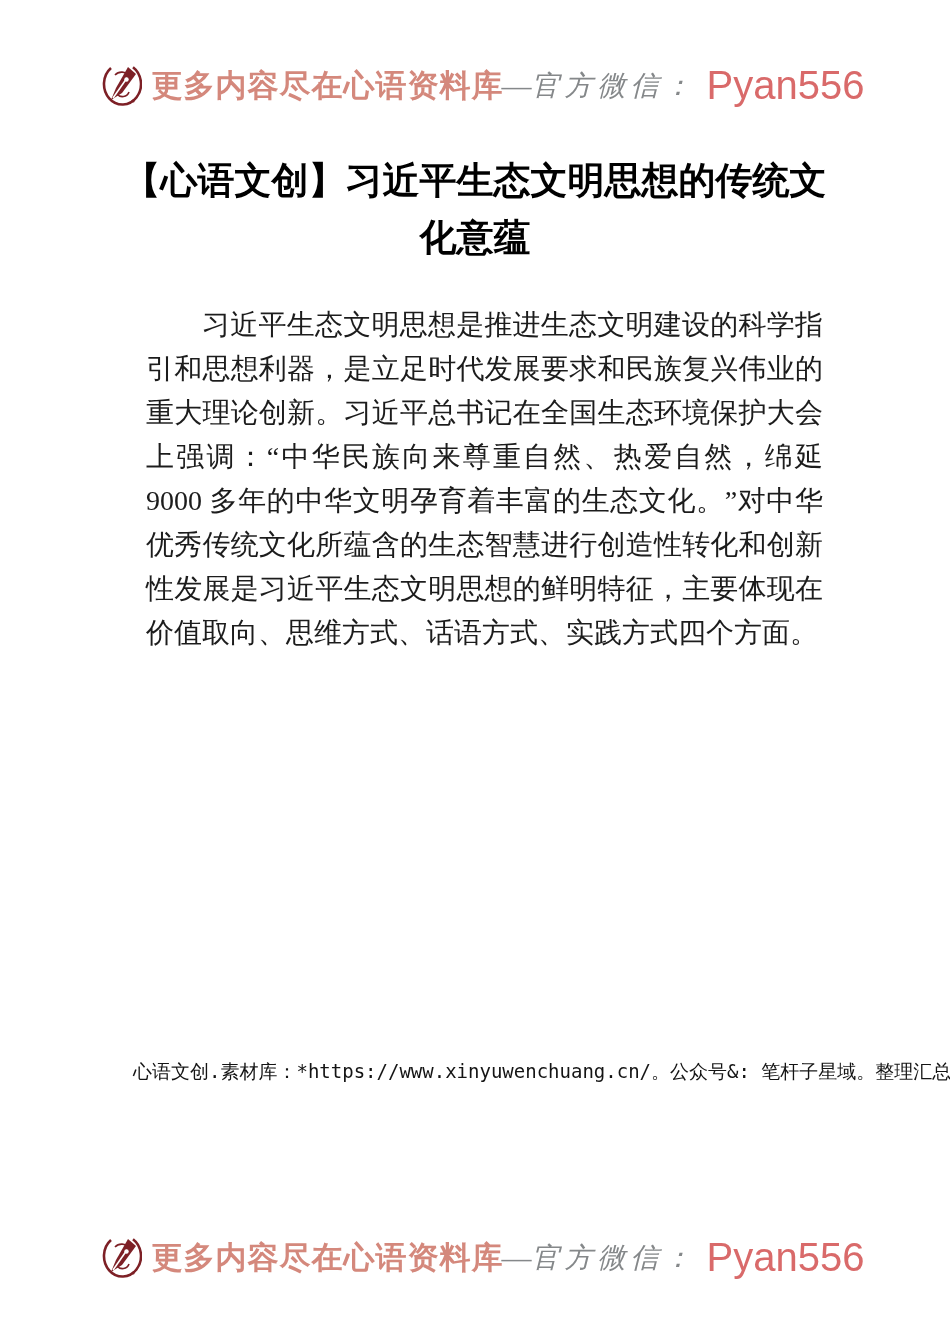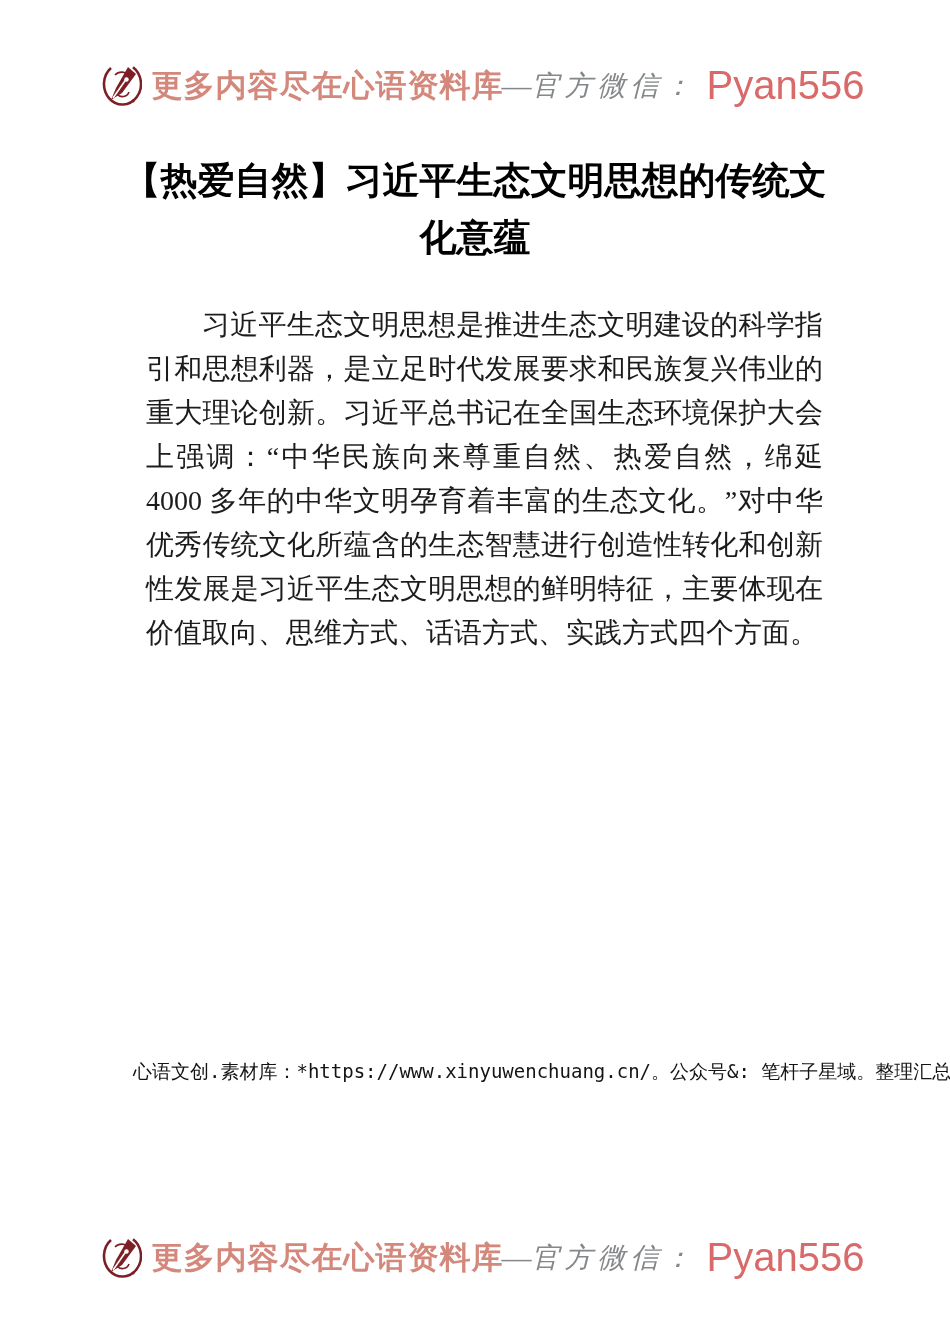--- a/index.html
+++ b/index.html
@@ -103,24 +103,24 @@
       <path d="M 11 36 L 25 16" stroke="#ffffff" stroke-width="1.6" fill="none"></path>
       <circle cx="24.5" cy="17.5" r="2.2" fill="#ffffff"></circle>
       <circle cx="31" cy="39" r="1.6" fill="#7d2026"></circle>
     </svg>
     <span class="wm-brand">更多内容尽在心语资料库</span>
       <span class="wm-dash">—</span>
       <span class="wm-label">官方微信：</span>
       <span class="wm-id">Pyan556</span>
   </header>
 
-  <h1 class="doc-title">【热爱自然】习近平生态文明思想的传统文化意蕴</h1>
+  <h1 class="doc-title">【心语文创】习近平生态文明思想的传统文化意蕴</h1>
 
   <main class="doc-body">
-    <p class="doc-para">习近平生态文明思想是推进生态文明建设的科学指引和思想利器，是立足时代发展要求和民族复兴伟业的重大理论创新。习近平总书记在全国生态环境保护大会上强调：“中华民族向来尊重自然、热爱自然，绵延 4000 多年的中华文明孕育着丰富的生态文化。”对中华优秀传统文化所蕴含的生态智慧进行创造性转化和创新性发展是习近平生态文明思想的鲜明特征，主要体现在价值取向、思维方式、话语方式、实践方式四个方面。</p>
+    <p class="doc-para">习近平生态文明思想是推进生态文明建设的科学指引和思想利器，是立足时代发展要求和民族复兴伟业的重大理论创新。习近平总书记在全国生态环境保护大会上强调：“中华民族向来尊重自然、热爱自然，绵延 9000 多年的中华文明孕育着丰富的生态文化。”对中华优秀传统文化所蕴含的生态智慧进行创造性转化和创新性发展是习近平生态文明思想的鲜明特征，主要体现在价值取向、思维方式、话语方式、实践方式四个方面。</p>
   </main>
 
   <div class="footer-note">心语文创.素材库：*https://www.xinyuwenchuang.cn/。公众号&amp;: 笔杆子星域。整理汇总。</div>
 
   <footer class="watermark bottom">
     <svg class="wm-logo" viewBox="0 0 40 47">
       <g fill="none" stroke="#7d2026" stroke-width="2.6">
         <path d="M 9 6 A 18.5 20.5 0 1 0 31 5.2"></path>
         <path d="M 13 13 A 9 9 0 0 1 27 14" stroke-width="1.6"></path>
         <path d="M 15 32 A 7 7 0 0 0 27 30" stroke-width="1.6"></path>

